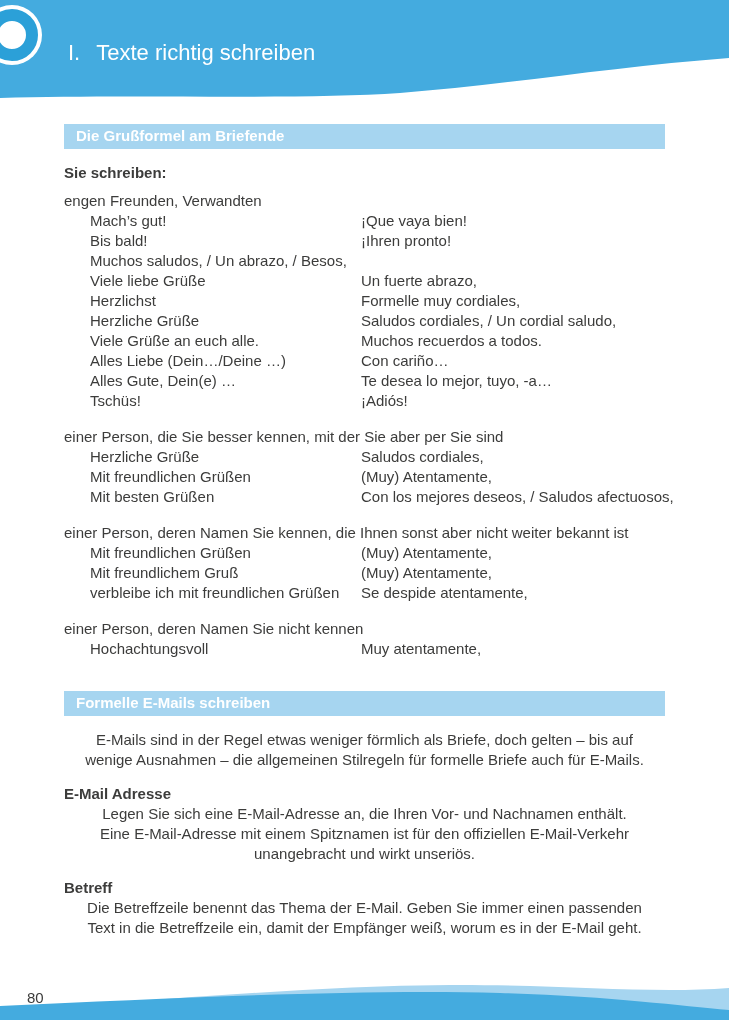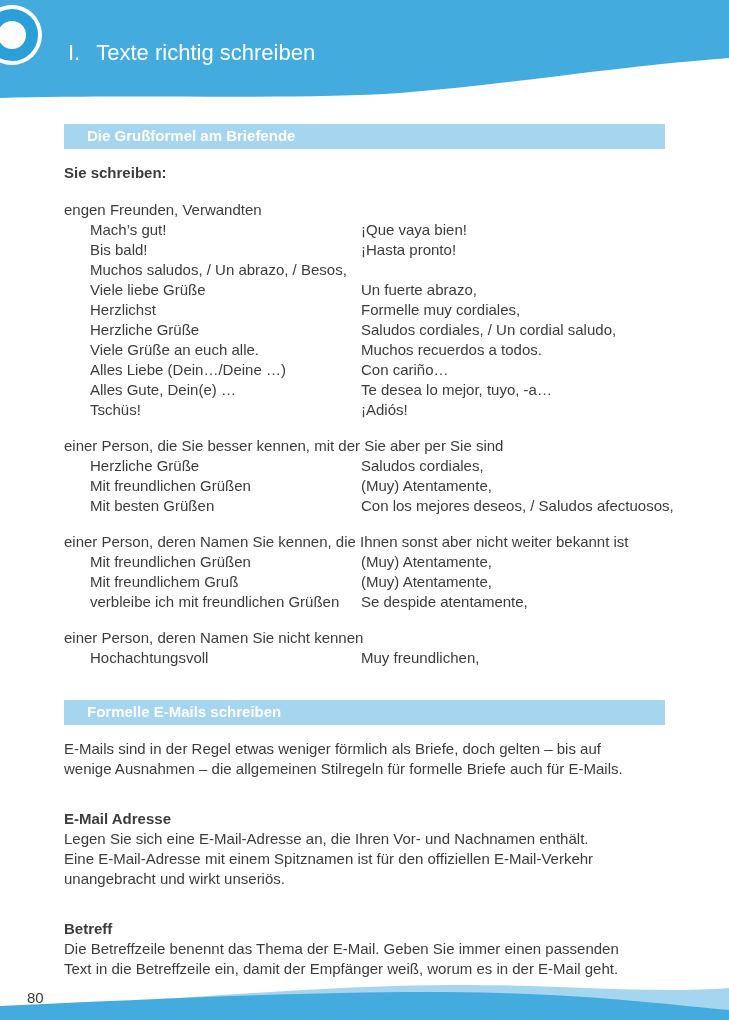--- a/index.html
+++ b/index.html
@@ -19,32 +19,32 @@
   .fill-band{fill:var(--band);}
   .fill-bar{fill:var(--bar);}
   .ring{stroke:var(--ring);}
   .chapter{
     position:absolute;left:68px;top:40px;color:#fff;
     font-size:22px;line-height:26px;display:flex;gap:16px;font-weight:400;
   }
   .content{position:absolute;left:64px;top:124px;width:601px;}
   .section-bar{
     background:var(--bar);color:#fff;font-weight:bold;
-    padding:2px 0 3px 23px;margin-bottom:14px;
+    padding:2px 0 3px 12px;margin-bottom:14px;
   }
   .lead{font-weight:bold;}
   .group{margin-top:16px;}
-  #groups .group:first-child{margin-top:17px;}
+  #groups .group:first-child{margin-top:8px;}
   .group-heading{white-space:nowrap;}
   .pair-row{display:flex;padding-left:26px;white-space:nowrap;}
   .pair-row .de{width:271px;flex:0 0 271px;}
   .pair-row .es{}
   .bar2{margin-top:32px;}
-  .line{white-space:nowrap;}
-  .sub{margin-top:30px;}
+  .line{white-space:nowrap;text-align:center;}
+  .sub{margin-top:14px;}
   .sub-heading{font-weight:bold;}
   .page-number{position:absolute;left:27px;top:988px;}
   .bottom-band{position:absolute;left:0;bottom:0;display:block;}
 </style>
 </head>
 <body>
 
 <div class="page">
 
   <svg class="top-band" width="729" height="112" viewBox="0 0 729 112" aria-hidden="true">
@@ -68,21 +68,21 @@
 
     <div id="groups">
         <div class="group">
           <div class="group-heading">engen Freunden, Verwandten</div>
           <div class="pair-row">
             <div class="de">Mach’s gut!</div>
             <div class="es">¡Que vaya bien!</div>
           </div>
           <div class="pair-row">
             <div class="de">Bis bald!</div>
-            <div class="es">¡Hasta pronto!</div>
+            <div class="es">¡Ihren pronto!</div>
           </div>
           <div class="pair-row">
             <div class="es">Muchos saludos, / Un abrazo, / Besos,</div>
           </div>
           <div class="pair-row">
             <div class="de">Viele liebe Grüße</div>
             <div class="es">Un fuerte abrazo,</div>
           </div>
           <div class="pair-row">
             <div class="de">Herzlichst</div>
@@ -136,21 +136,21 @@
           </div>
           <div class="pair-row">
             <div class="de">verbleibe ich mit freundlichen Grüßen</div>
             <div class="es">Se despide atentamente,</div>
           </div>
         </div>
         <div class="group">
           <div class="group-heading">einer Person, deren Namen Sie nicht kennen</div>
           <div class="pair-row">
             <div class="de">Hochachtungsvoll</div>
-            <div class="es">Muy freundlichen,</div>
+            <div class="es">Muy atentamente,</div>
           </div>
         </div>
       </div>
 
     <div class="section-bar bar2">Formelle E-Mails schreiben</div>
 
     <div id="intro" class="intro">
         <div class="line">E-Mails sind in der Regel etwas weniger förmlich als Briefe, doch gelten – bis auf</div>
         <div class="line">wenige Ausnahmen – die allgemeinen Stilregeln für formelle Briefe auch für E-Mails.</div>
       </div>

